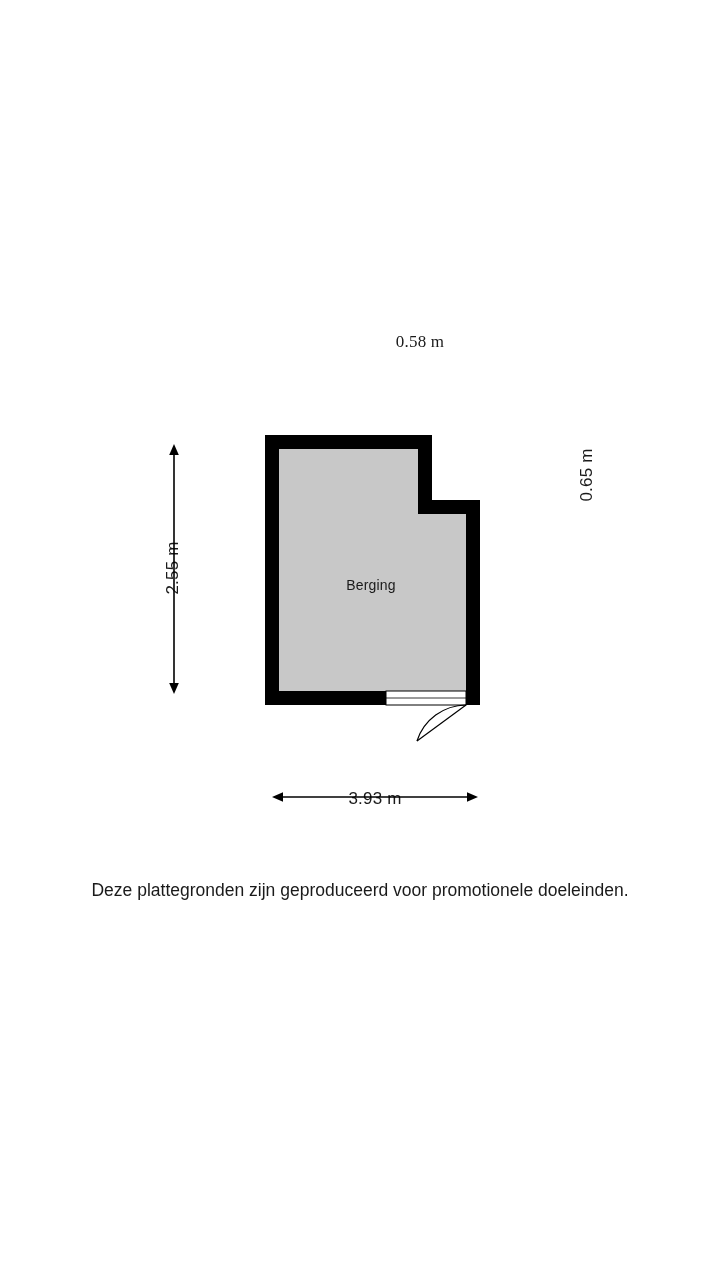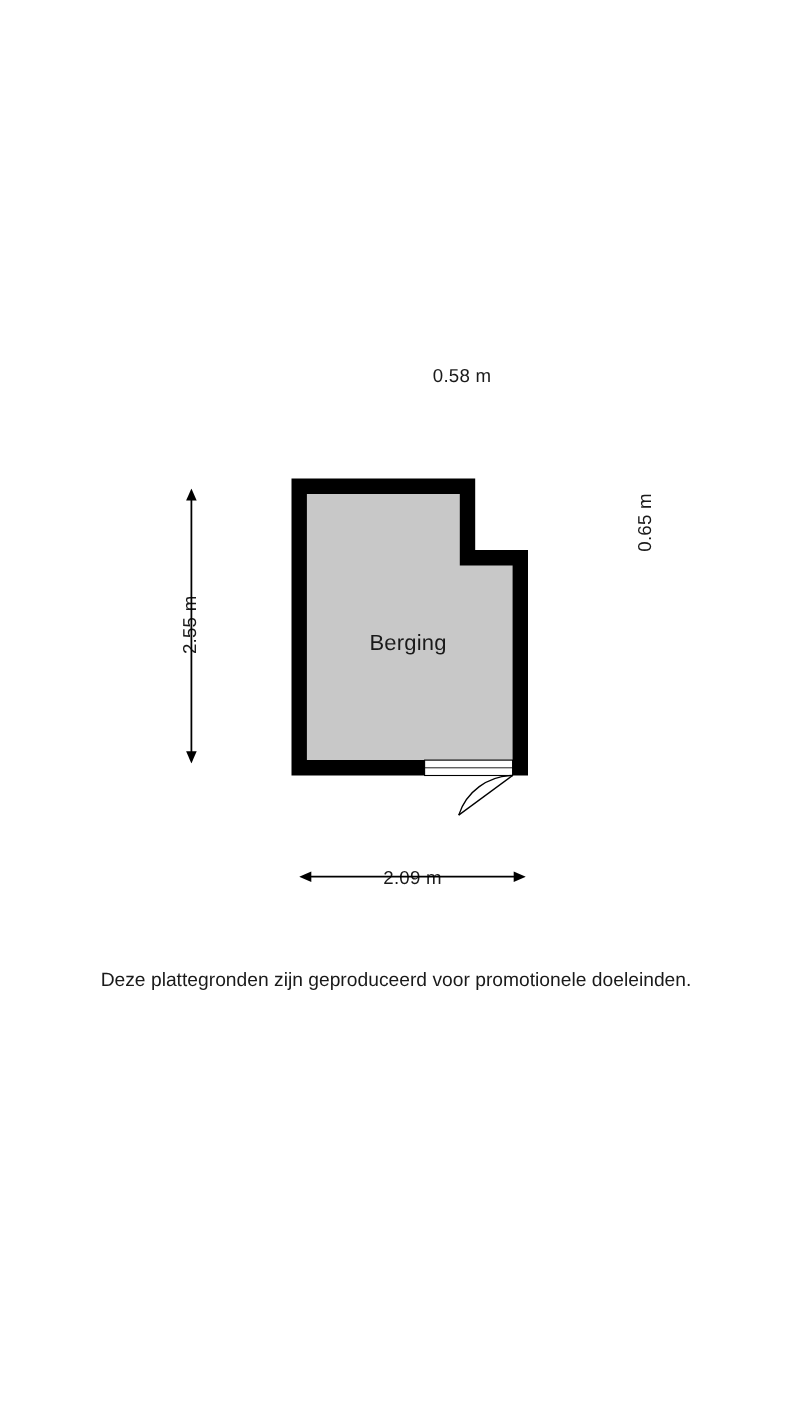--- a/index.html
+++ b/index.html
@@ -29,20 +29,21 @@
     position: absolute;
     font-size: 17px;
     color: #1a1a1a;
     white-space: nowrap;
     letter-spacing: 0.2px;
   }
   .dim-top {
     left: 420px;
     top: 332px;
     transform: translateX(-50%);
+    font-family: Liberation Serif, serif;
   }
   .dim-right {
     left: 587px;
     top: 475px;
     transform-origin: 50% 50%;
     transform: translate(-50%, -50%) rotate(-90deg);
   }
   .dim-left {
     left: 173px;
     top: 568px;
@@ -79,21 +80,21 @@
     width: 260px;
     height: 330px;
   }
 
   
   .room-label {
     position: absolute;
     left: 371px;
     top: 585px;
     transform: translate(-50%, -50%);
-    font-size: 20px;
+    font-size: 14px;
     color: #1a1a1a;
     letter-spacing: 0.2px;
   }
 
   
   .disclaimer {
     position: absolute;
     left: 0;
     top: 878px;
     width: 720px;
@@ -110,21 +111,21 @@
 <body>
 
 <div class="floorplan-stage">
 
   <div class="dim-label dim-top">0.58 m</div>
 
   <div class="dim-label dim-right">0.65 m</div>
 
   <div class="dim-label dim-left">2.55 m</div>
 
-  <div class="dim-label dim-bottom">2.09 m</div>
+  <div class="dim-label dim-bottom">3.93 m</div>
 
   <svg class="arrow-vertical" viewBox="0 0 14 250">
     <line x1="7" y1="8" x2="7" y2="242" stroke="#000000" stroke-width="1.6"></line>
     <polygon points="7,0 2.2,11 11.8,11" fill="#000000"></polygon>
     <polygon points="7,250 2.2,239 11.8,239" fill="#000000"></polygon>
   </svg>
 
   <svg class="arrow-horizontal" viewBox="0 0 206 14">
     <line x1="8" y1="7" x2="198" y2="7" stroke="#000000" stroke-width="1.6"></line>
     <polygon points="0,7 11,2.2 11,11.8" fill="#000000"></polygon>

